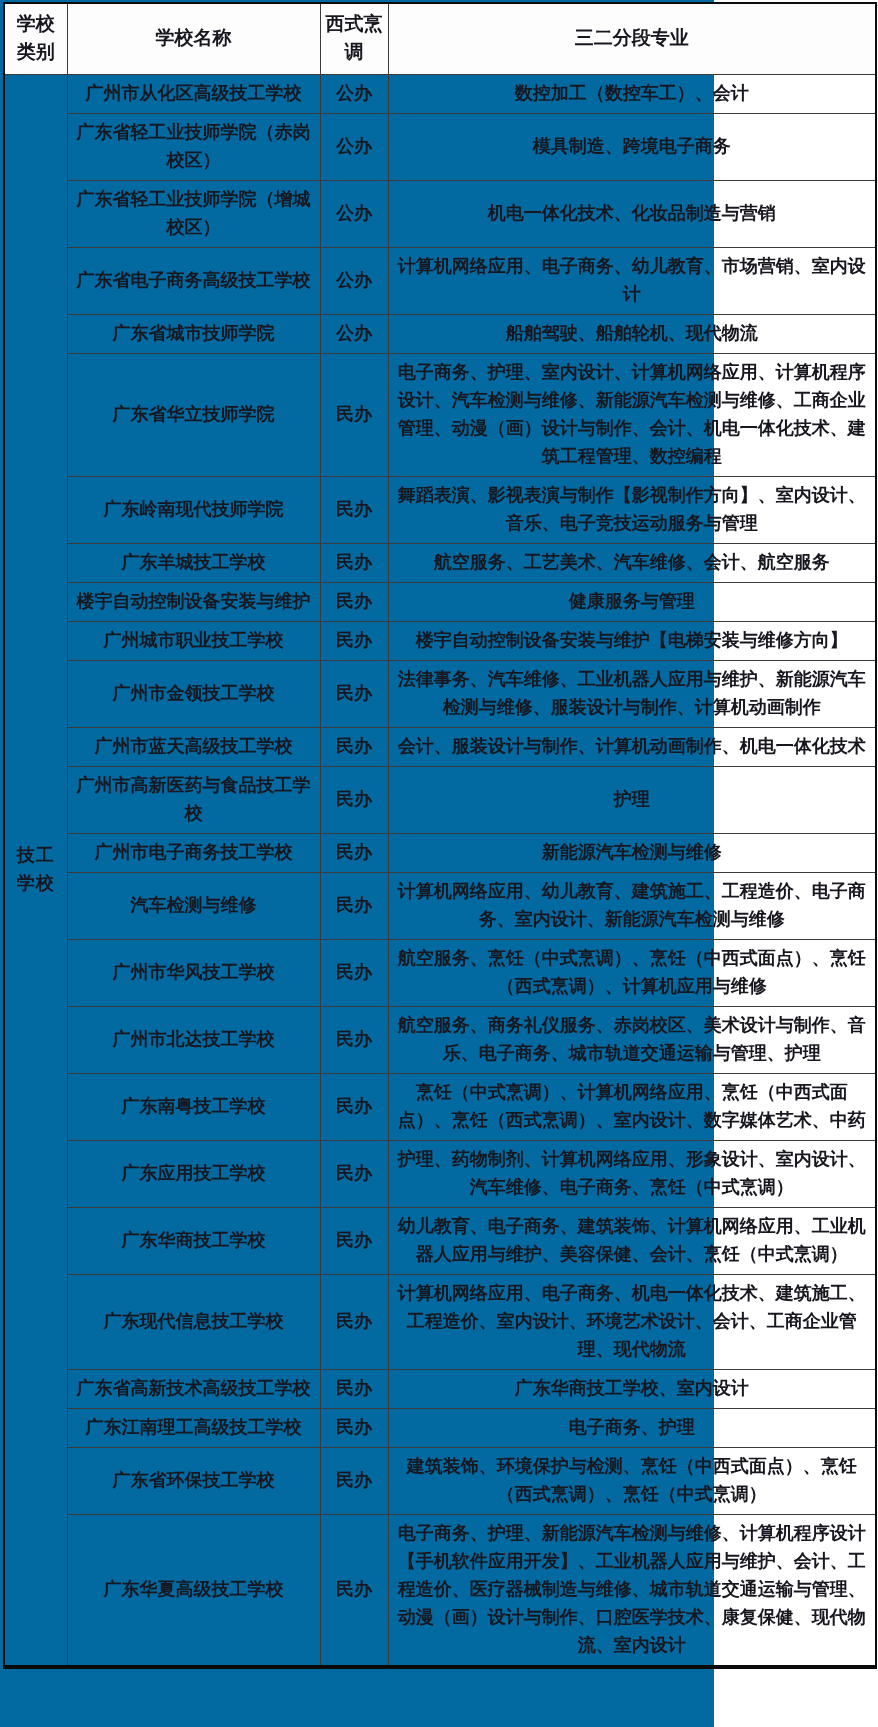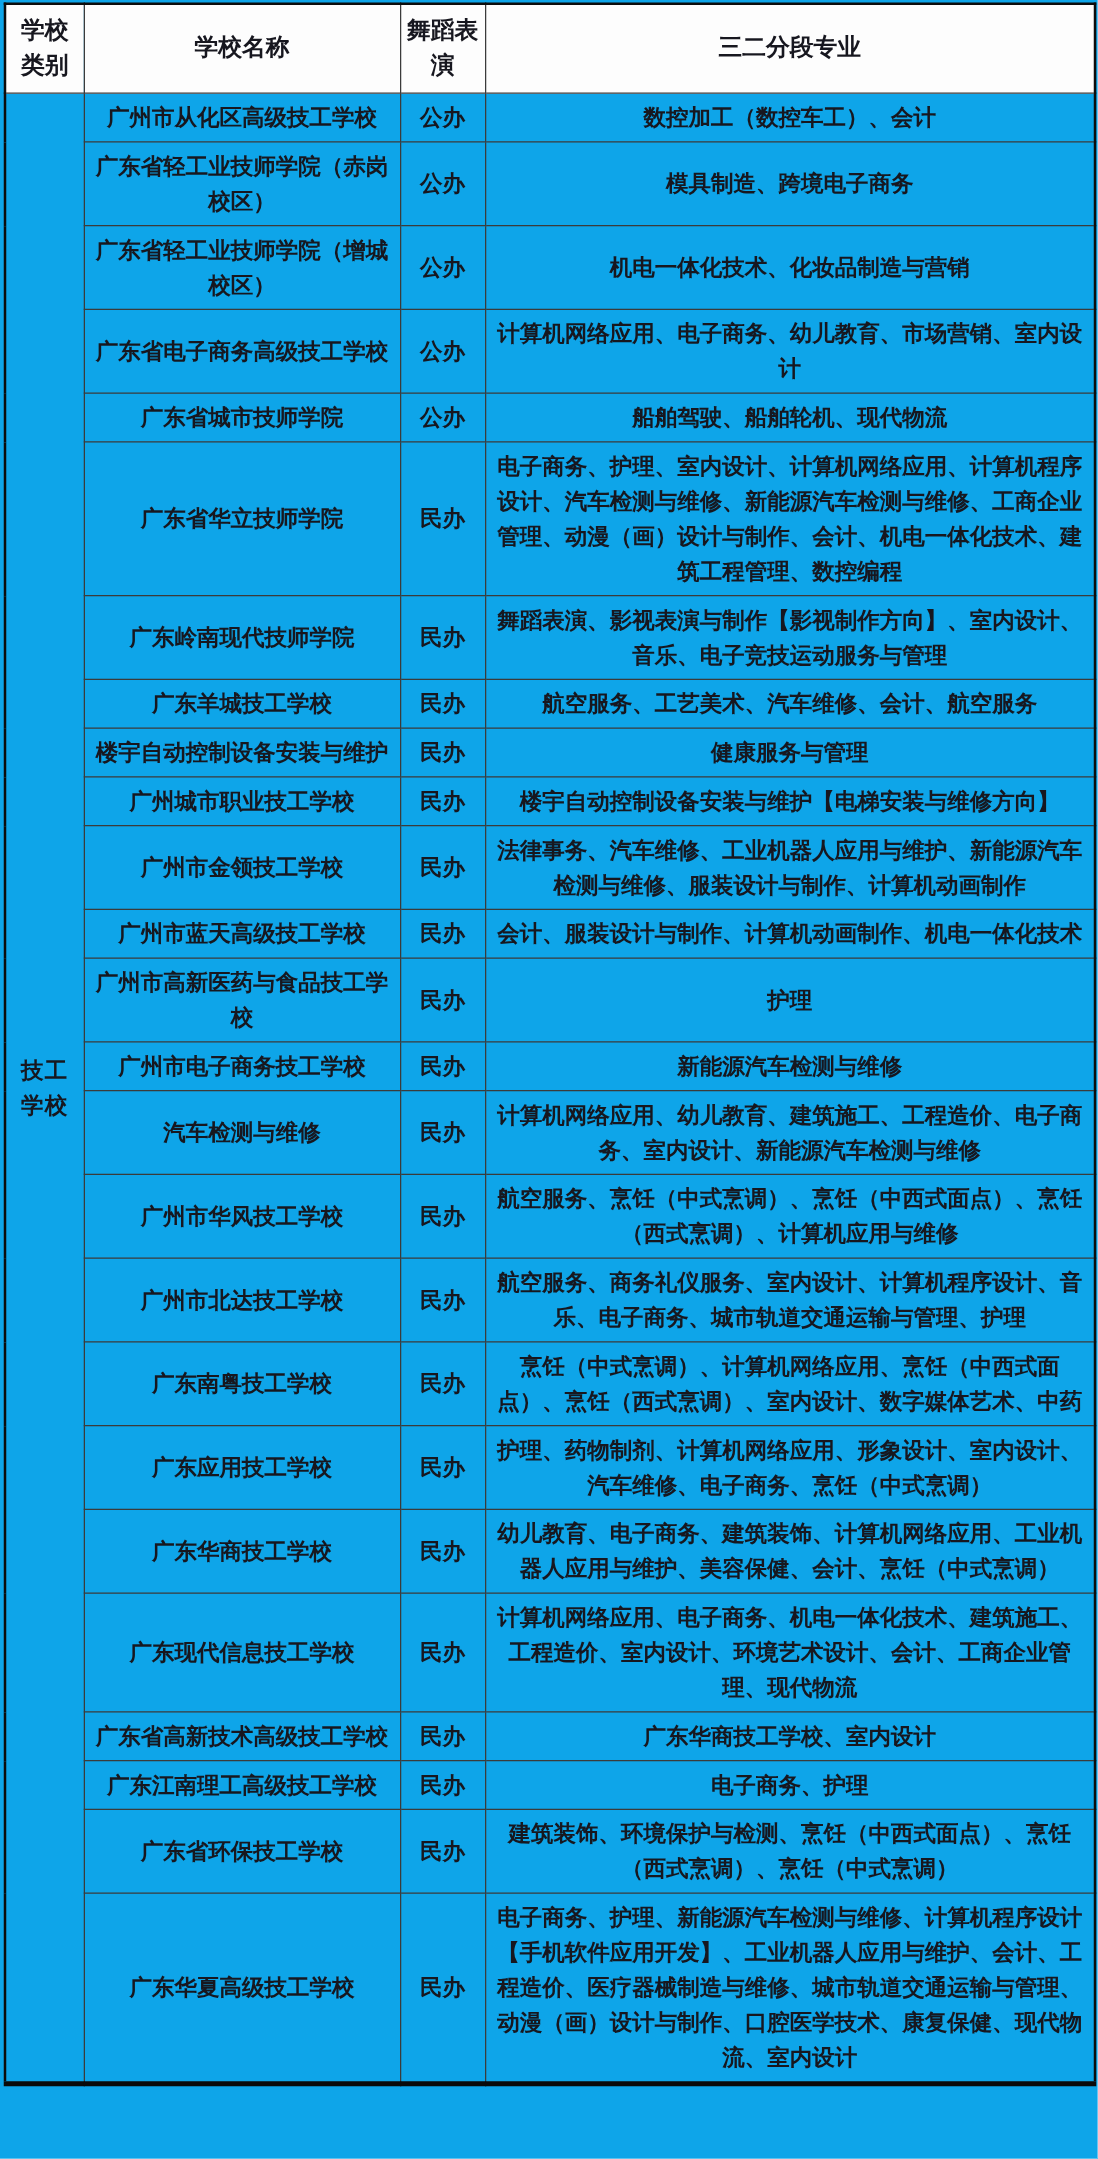--- a/index.html
+++ b/index.html
@@ -1,22 +1,22 @@
 <!DOCTYPE html>
 <html><head>
 <meta charset="utf-8">
 <style>
   html,body{margin:0;padding:0;background:#ffffff;}
   .page{
-    width:878px;
+    width:714px;
     min-height:1727px;
-    background:#0ea5e9;
+    background:#0369a1;
     box-sizing:border-box;
     padding:2px 2px 0 3px;
-    font-family:Liberation Serif, serif;
+    font-family:Liberation Mono, monospace;
   }
   table.schools{
     width:872px;
     border-collapse:collapse;
     table-layout:fixed;
     border:2px solid #0c0c0c;
     border-bottom:4px solid #0a0a0a;
     color:#17171f;
   }
   table.schools th, table.schools td{
@@ -66,21 +66,21 @@
     <colgroup>
       <col style="width:63px">
       <col style="width:253px">
       <col style="width:68px">
       <col style="width:488px">
     </colgroup>
     <thead>
       <tr>
         <th>学校类别</th>
         <th>学校名称</th>
-        <th>舞蹈表演</th>
+        <th>西式烹调</th>
         <th>三二分段专业</th>
       </tr>
     </thead>
     <tbody id="table-body">
         <tr>
           <td class="cat-cell" rowspan="25">技工学校</td>
           <td class="name-cell">广州市从化区高级技工学校</td>
           <td class="nature-cell">公办</td>
           <td class="majors-cell">数控加工（数控车工）、会计</td>
         </tr>
@@ -155,21 +155,21 @@
           <td class="majors-cell">计算机网络应用、幼儿教育、建筑施工、工程造价、电子商务、室内设计、新能源汽车检测与维修</td>
         </tr>
         <tr>
           <td class="name-cell">广州市华风技工学校</td>
           <td class="nature-cell">民办</td>
           <td class="majors-cell">航空服务、烹饪（中式烹调）、烹饪（中西式面点）、烹饪（西式烹调）、计算机应用与维修</td>
         </tr>
         <tr>
           <td class="name-cell">广州市北达技工学校</td>
           <td class="nature-cell">民办</td>
-          <td class="majors-cell">航空服务、商务礼仪服务、室内设计、计算机程序设计、音乐、电子商务、城市轨道交通运输与管理、护理</td>
+          <td class="majors-cell">航空服务、商务礼仪服务、赤岗校区、美术设计与制作、音乐、电子商务、城市轨道交通运输与管理、护理</td>
         </tr>
         <tr>
           <td class="name-cell">广东南粤技工学校</td>
           <td class="nature-cell">民办</td>
           <td class="majors-cell">烹饪（中式烹调）、计算机网络应用、烹饪（中西式面点）、烹饪（西式烹调）、室内设计、数字媒体艺术、中药</td>
         </tr>
         <tr>
           <td class="name-cell">广东应用技工学校</td>
           <td class="nature-cell">民办</td>
           <td class="majors-cell">护理、药物制剂、计算机网络应用、形象设计、室内设计、汽车维修、电子商务、烹饪（中式烹调）</td>

